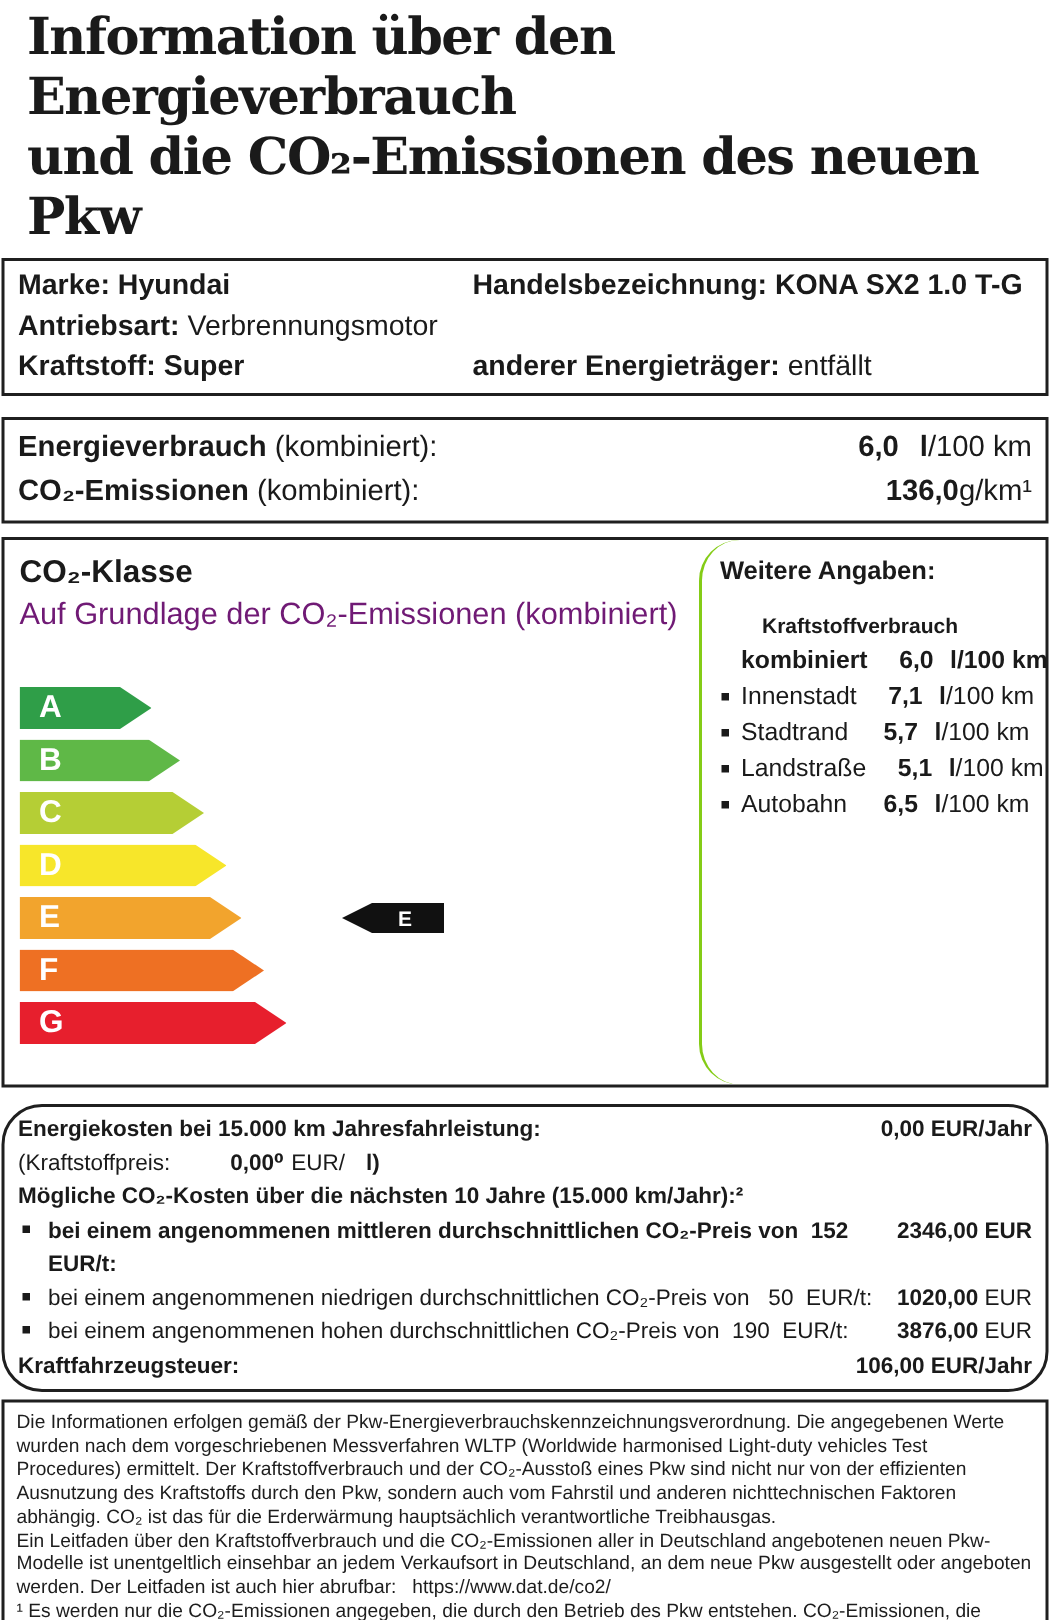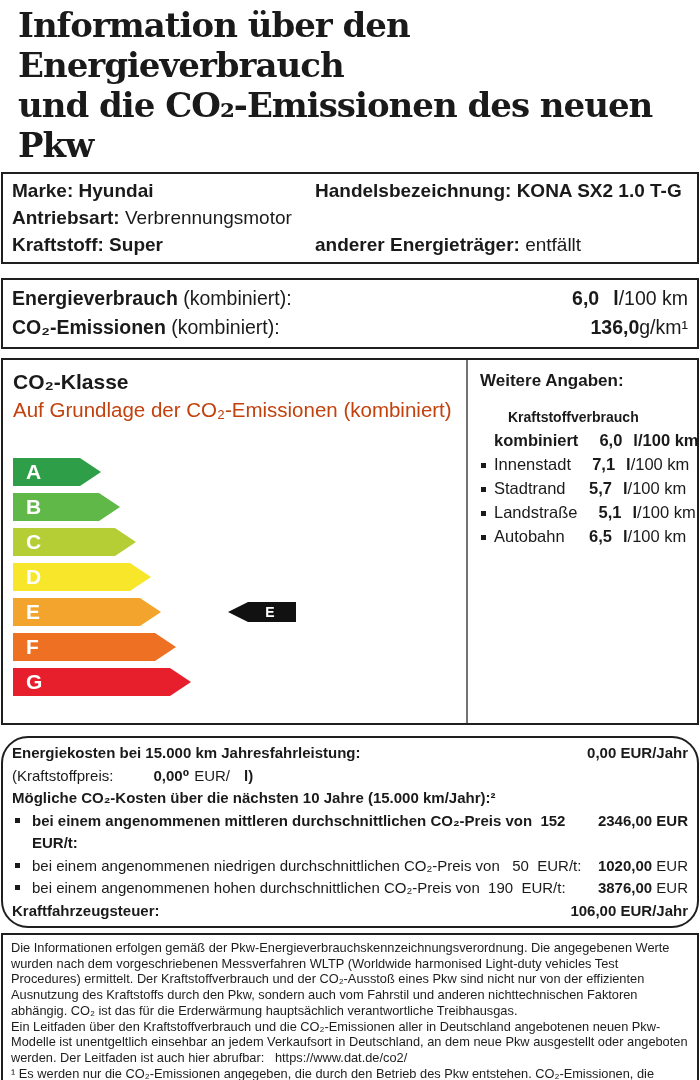--- a/index.html
+++ b/index.html
@@ -30,36 +30,36 @@
   
   .cons-box { margin-top:14px; padding:4px 9px 5px 9px; font-size:19.5px; }
   .c-row { display:flex; line-height:29px; }
   .c-lbl { flex:1; }
   .c-unitgap { margin-left:14px; }
 
   
   .co2-box { margin-top:9px; height:367px; position:relative; }
   .co2-left { padding:9px 0 0 10px; width:450px; }
   .co2-title { font-size:21px; font-weight:bold; line-height:26px; }
-  .co2-subtitle { font-size:20.5px; line-height:30px; color:#c2410c; }
+  .co2-subtitle { font-size:20.5px; line-height:30px; color:#701a75; }
   .arrows { position:relative; margin-top:33px; width:440px; }
   .arrow {
     height:28px; margin-bottom:7px;
     clip-path:polygon(0 0, calc(100% - 21px) 0, 100% 50%, calc(100% - 21px) 100%, 0 100%);
   }
   .arrow-letter { display:block; color:#fff; font-size:21px; font-weight:bold; line-height:28px; padding-left:13px; }
   .marker {
     position:absolute; left:215px; width:68px; height:20px; background:#111;
     clip-path:polygon(0 50%, 20px 0, 100% 0, 100% 100%, 20px 100%);
   }
   .marker span { display:block; color:#fff; font-size:14px; font-weight:bold; line-height:20px; text-align:center; padding-left:16px; }
 
   .co2-right {
     position:absolute; top:0; bottom:0; right:0; left:463px;
-    border-left:2px solid #737373; padding:11px 5px 0 12px;
+    border-left:2px solid #84cc16; padding:11px 5px 0 12px;border-radius:27px;
   }
   .d-title { font-size:17px; font-weight:bold; line-height:20px; }
   .d-sub { font-size:14px; font-weight:bold; line-height:22px; margin-top:15px;margin-left:28px; }
   .d-row { display:grid; grid-template-columns:14px 1fr 44px 80px; font-size:16.5px; line-height:24px; }
   .d-val { text-align:right; font-weight:bold; }
   .d-unit { padding-left:11px; }
   .sq { display:inline-block; width:5px; height:5px; background:#1a1a1a; margin-bottom:2px; }
   .d-row .sq { margin-left:1px; }
 
   

